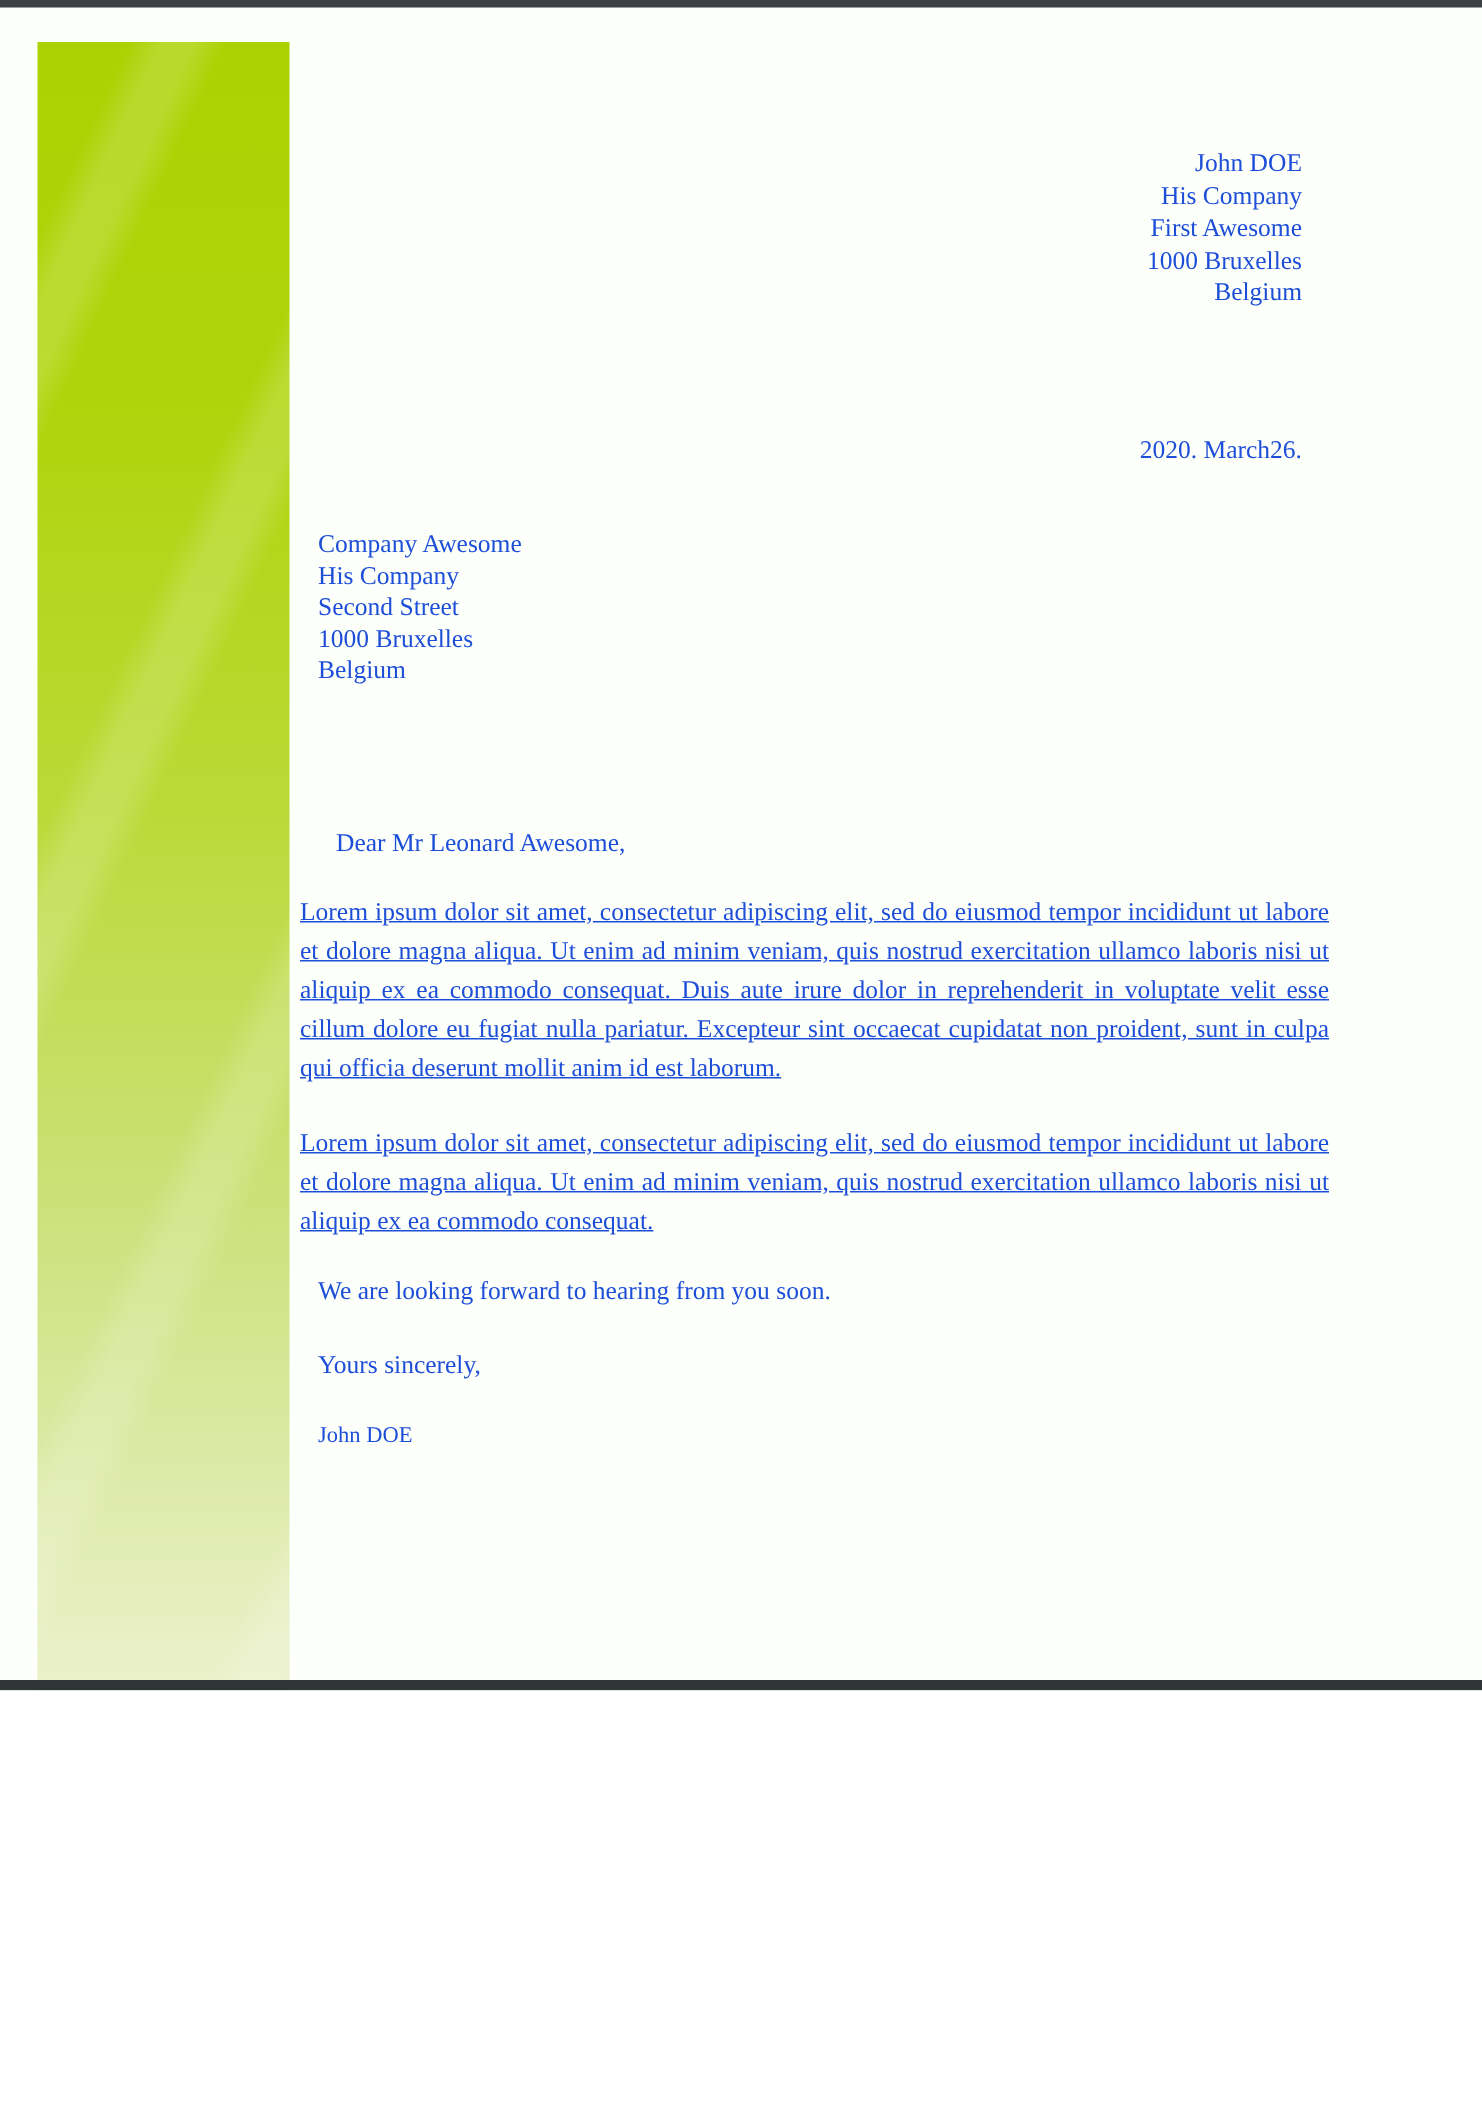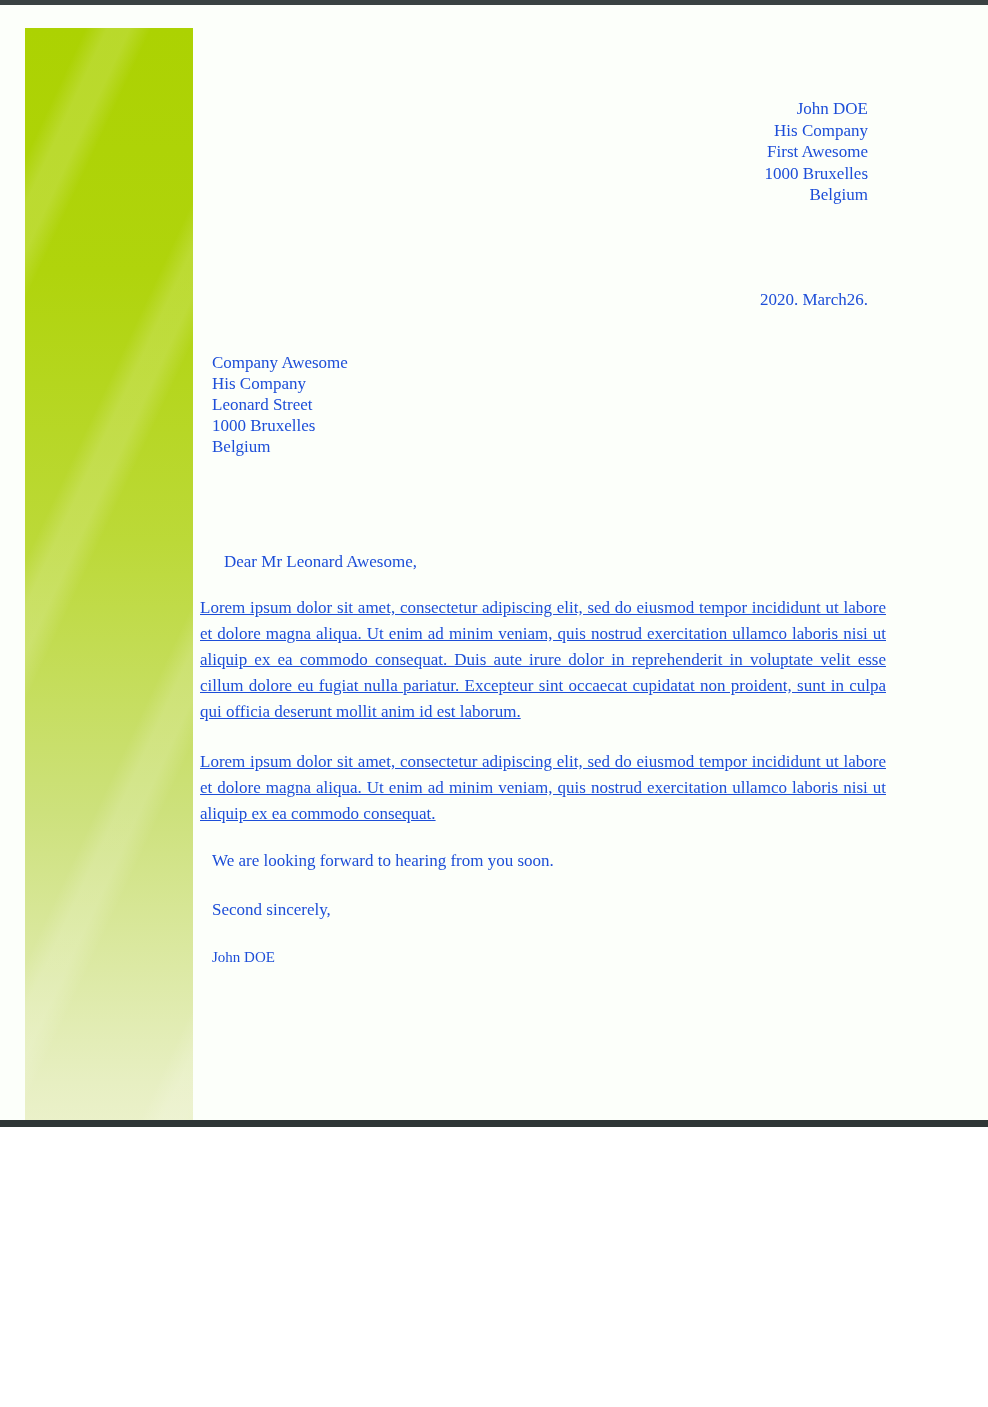--- a/index.html
+++ b/index.html
@@ -129,32 +129,32 @@
     <div>First Awesome</div>
     <div>1000 Bruxelles</div>
     <div>Belgium</div>
   </div>
 
   <div class="date-line">2020. March26.</div>
 
   <div class="recipient-block">
     <div>Company Awesome</div>
     <div>His Company</div>
-    <div>Leonard Street</div>
+    <div>Second Street</div>
     <div>1000 Bruxelles</div>
     <div>Belgium</div>
   </div>
 
   <div class="salutation">Dear Mr Leonard Awesome,</div>
 
   <div class="body-par par-1">Lorem ipsum dolor sit amet, consectetur adipiscing elit, sed do eiusmod tempor incididunt ut labore et dolore magna aliqua. Ut enim ad minim veniam, quis nostrud exercitation ullamco laboris nisi ut aliquip ex ea commodo consequat. Duis aute irure dolor in reprehenderit in voluptate velit esse cillum dolore eu fugiat nulla pariatur. Excepteur sint occaecat cupidatat non proident, sunt in culpa qui officia deserunt mollit anim id est laborum.</div>
 
   <div class="body-par par-2">Lorem ipsum dolor sit amet, consectetur adipiscing elit, sed do eiusmod tempor incididunt ut labore et dolore magna aliqua. Ut enim ad minim veniam, quis nostrud exercitation ullamco laboris nisi ut aliquip ex ea commodo consequat.</div>
 
   <div class="closing-line">We are looking forward to hearing from you soon.</div>
 
-  <div class="valediction">Second sincerely,</div>
+  <div class="valediction">Yours sincerely,</div>
 
   <div class="signature">John DOE</div>
 
   <div class="edge-bar edge-bottom"></div>
 
 </div>
 
 </body></html>

